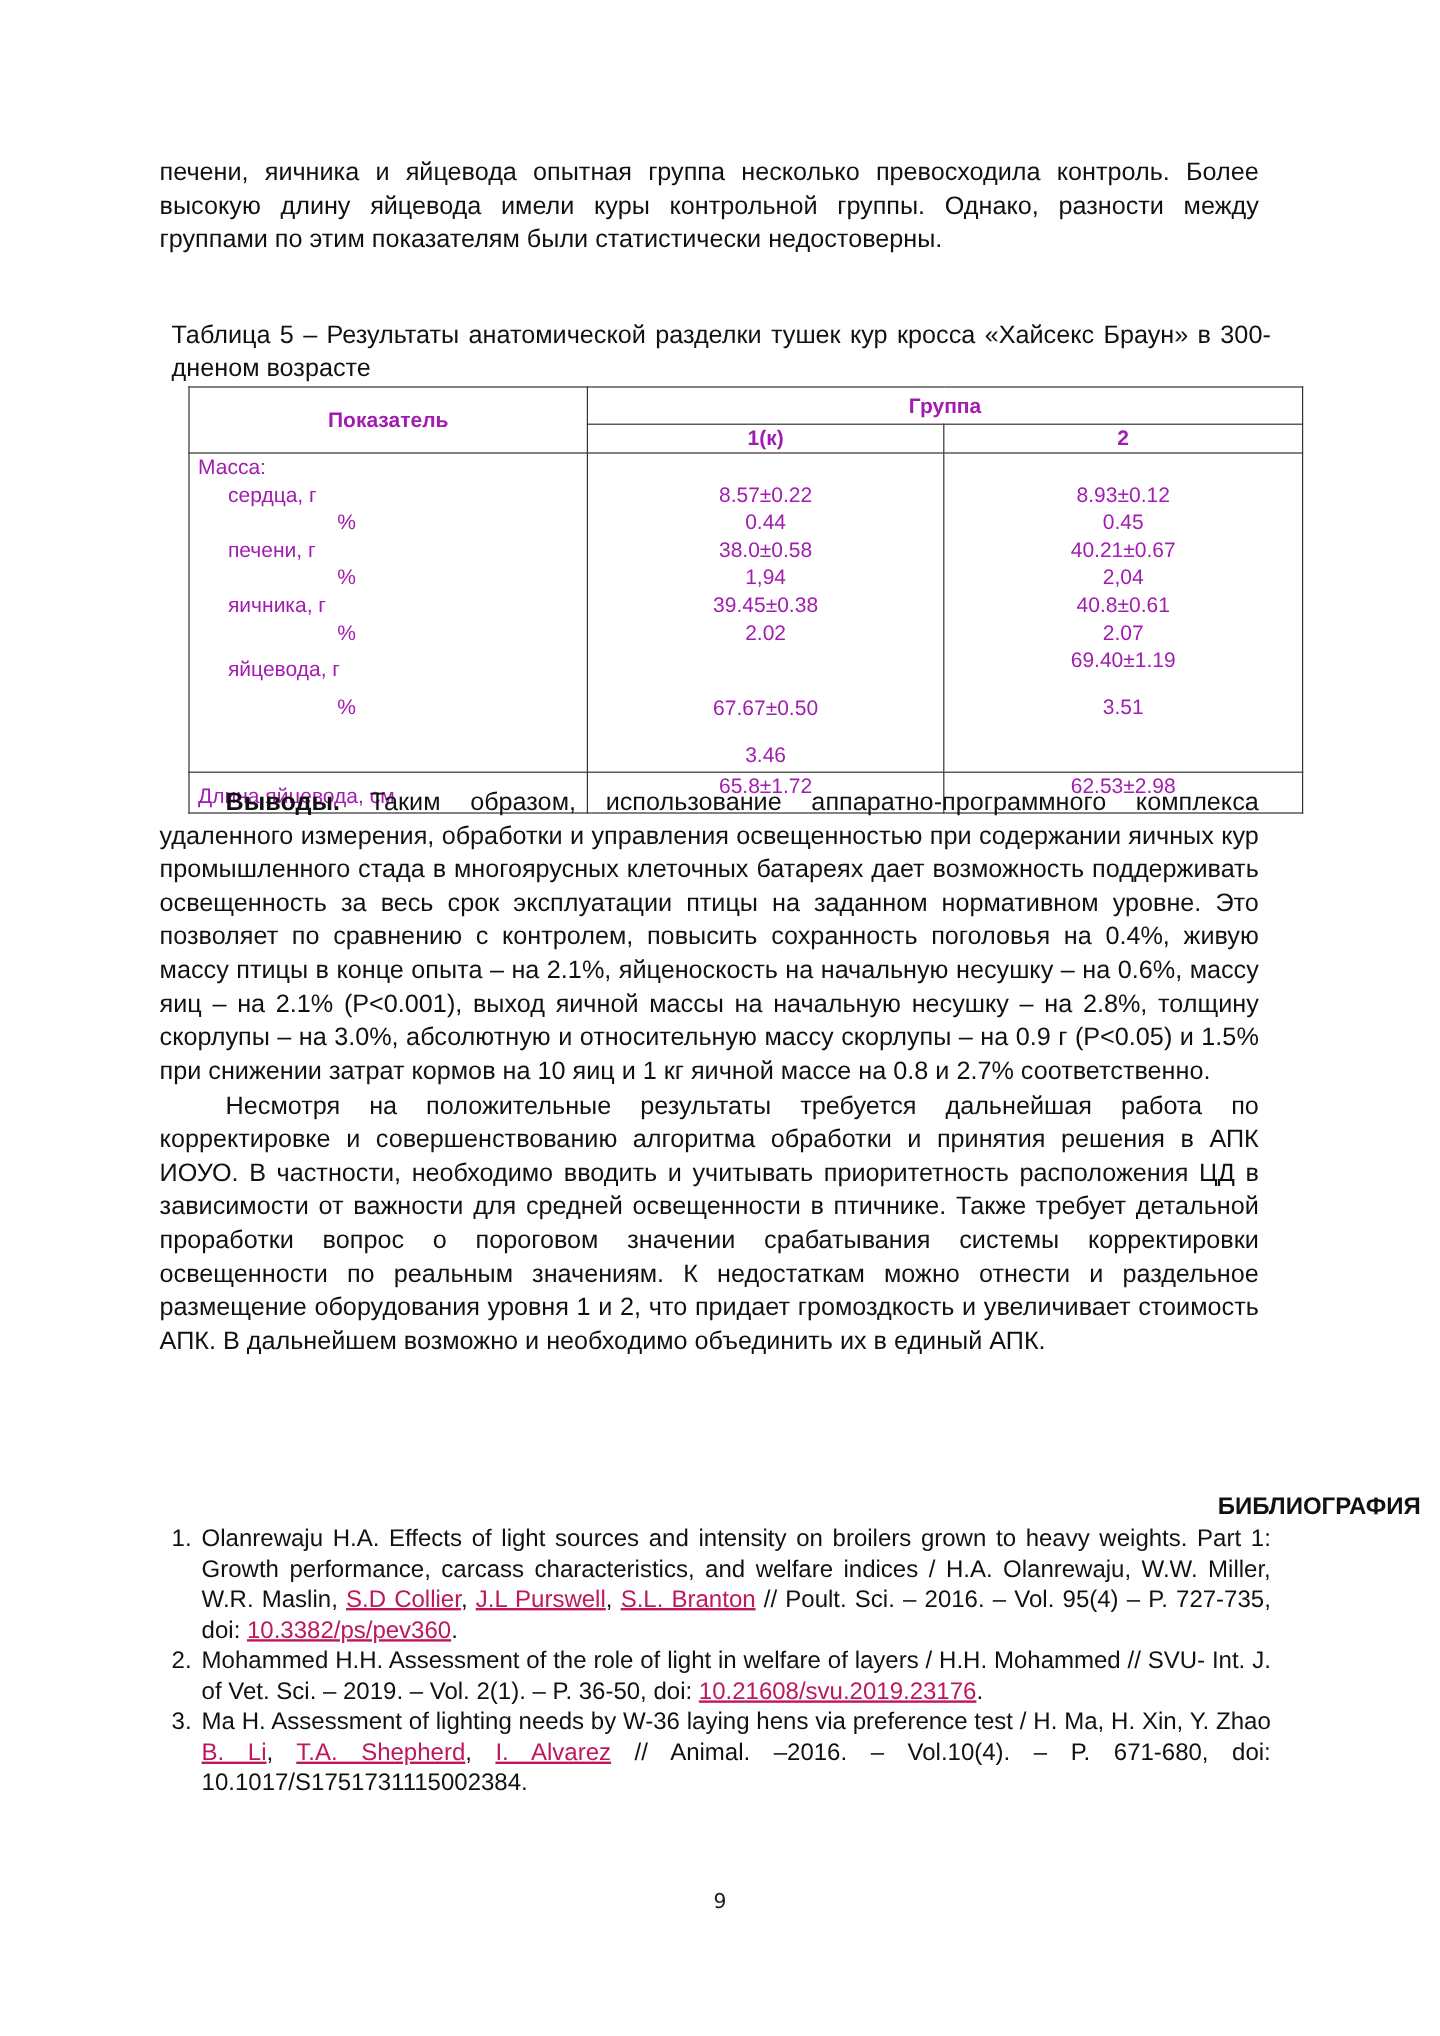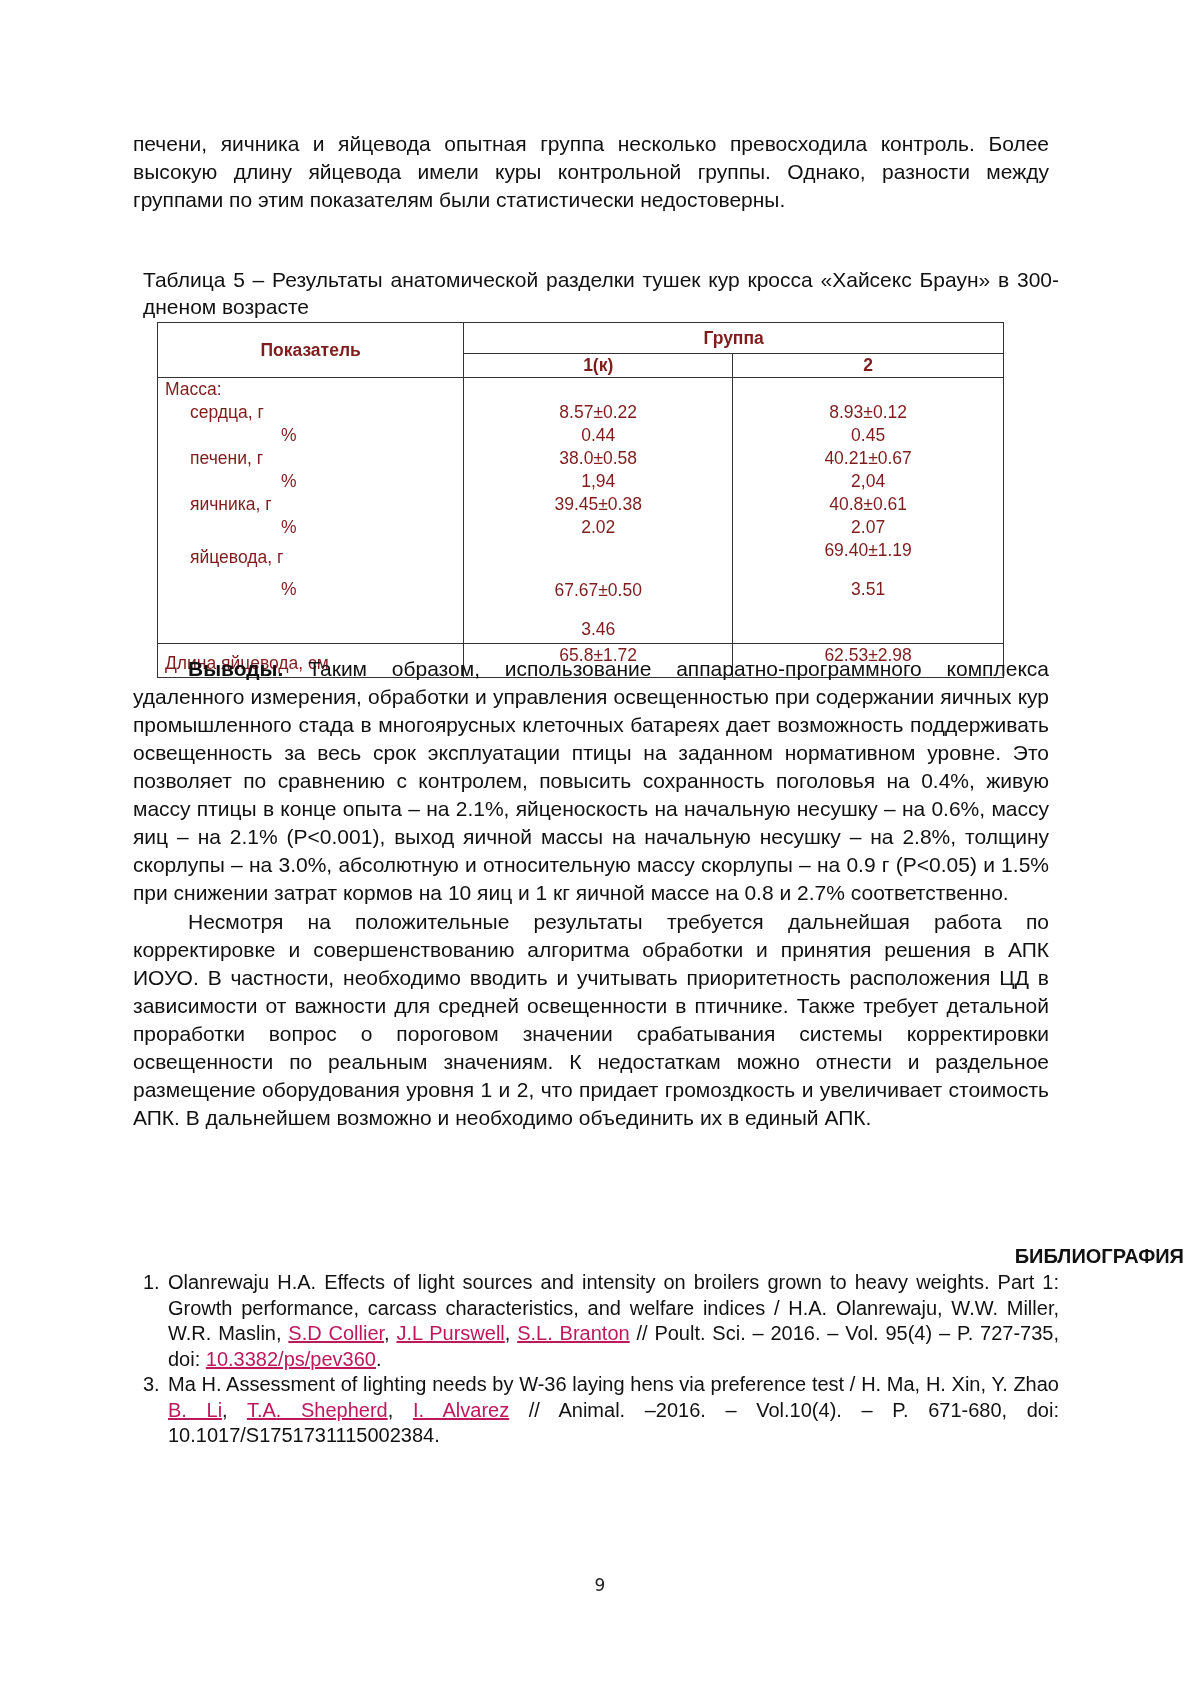--- a/index.html
+++ b/index.html
@@ -4,22 +4,22 @@
 <style>
   html, body { margin: 0; padding: 0; background: #ffffff; }
   body { width: 1200px; height: 1697px; position: relative; color: #111; overflow: hidden; }
   .header { position: absolute; top: 70px; left: 0; width: 1200px; text-align: center;
             font-family: "DejaVu Sans", sans-serif; font-size: 16.5px; line-height: 26px; color: #222; }
   .txt { font-family: "Liberation Sans", sans-serif; font-size: 21px; color: #111; }
   .para { position: absolute; left: 133px; width: 916px; text-align: justify; line-height: 28px; margin: 0; }
   .para.last { text-align-last: left; }
   .indent { text-indent: 55px; }
   .caption { position: absolute; left: 143px; top: 266px; width: 916px; text-align: justify; line-height: 27px; text-align-last: left; }
-  table.t5 { position: absolute; left: 157px; top: 322px; width: 847px; border-collapse: collapse;
-             font-family: "Liberation Sans", sans-serif; font-size: 17.5px; color: #7f1d1d; }
+  table.t5 { position: absolute; left: 157px; top: 322px; width: 929px; border-collapse: collapse;
+             font-family: "Liberation Sans", sans-serif; font-size: 17.5px; color: #a21caf; }
   table.t5 td, table.t5 th { border: 1.5px solid #333; padding: 0; }
   table.t5 th { font-weight: bold; }
   .c0 { width: 331px; } .c1 { width: 296px; } .c2 { width: 298px; }
   .cell-lines { display: block; }
   .ln { display: block; height: 23px; line-height: 23px; }
   .ind1 { padding-left: 32px; }
   .ind2 { padding-left: 123px; }
   .center { text-align: center; }
   .bib-title { position: absolute; left: 0; width: 1184px; top: 1245px; text-align: right;
                font-family: "Liberation Sans", sans-serif; font-weight: bold; font-size: 20px; }
@@ -102,16 +102,17 @@
   </table>
 
 <p class="para txt indent" style="top:655px; text-align-last:left;"><b>Выводы.</b><span> Таким образом, использование аппаратно-программного комплекса удаленного измерения, обработки и управления освещенностью при содержании яичных кур промышленного стада в многоярусных клеточных батареях дает возможность поддерживать освещенность за весь срок эксплуатации птицы на заданном нормативном уровне. Это позволяет по сравнению с контролем, повысить сохранность поголовья на 0.4%, живую массу птицы в конце опыта – на 2.1%, яйценоскость на начальную несушку – на 0.6%, массу яиц – на  2.1% (Р&lt;0.001), выход яичной массы на начальную несушку – на 2.8%, толщину скорлупы – на 3.0%, абсолютную  и относительную массу скорлупы –  на 0.9 г (Р&lt;0.05) и 1.5% при снижении затрат кормов на 10 яиц и 1 кг яичной массе на 0.8 и 2.7% соответственно.</span></p>
 
 <p class="para txt indent" style="top:908px; text-align-last:left;">Несмотря на положительные результаты требуется дальнейшая работа по корректировке и совершенствованию алгоритма обработки и принятия решения в АПК ИОУО. В частности, необходимо вводить и учитывать приоритетность расположения ЦД в зависимости от важности для средней освещенности в птичнике. Также требует детальной проработки вопрос о пороговом значении срабатывания системы корректировки освещенности по реальным значениям. К недостаткам можно отнести и раздельное размещение оборудования уровня 1 и 2, что придает громоздкость и увеличивает стоимость АПК. В дальнейшем возможно и необходимо объединить их в единый АПК.</p>
 
 <div class="bib-title">БИБЛИОГРАФИЯ</div>
 
 <div class="bib" style="top:1270px;">
   <p class="bib-item"><span class="num">1.</span><span>Olanrewaju H.A. Effects of light sources and intensity on broilers grown to heavy weights. Part 1: Growth performance, carcass characteristics, and welfare indices / H.A. Olanrewaju, W.W. Miller, W.R. Maslin, </span><a class="lnk">S.D Collier</a><span>, </span><a class="lnk">J.L Purswell</a><span>, </span><a class="lnk">S.L. Branton</a><span>  // Poult. Sci. – 2016. – Vol. 95(4) – P. 727-735, doi: </span><a class="lnk">10.3382/ps/pev360</a><span>.</span></p>
+  <p class="bib-item"><span class="num">2.</span><span>Mohammed H.H. Assessment of the role of light in welfare of layers / H.H. Mohammed // SVU- Int. J. of Vet. Sci. – 2019. – Vol. 2(1). – P. 36-50, doi: </span><a class="lnk">10.21608/svu.2019.23176</a><span>.</span></p>
   <p class="bib-item"><span class="num">3.</span><span>Ma H. Assessment of lighting needs by W-36 laying hens via preference test / H. Ma, H. Xin, Y. Zhao </span><a class="lnk">B. Li</a><span>, </span><a class="lnk">T.A. Shepherd</a><span>, </span><a class="lnk">I. Alvarez</a><span> // Animal. –2016. – Vol.10(4). – P. 671-680, doi: 10.1017/S1751731115002384.</span></p>
 </div>
 
 <div class="pagenum">9</div>
 
 </body></html>

